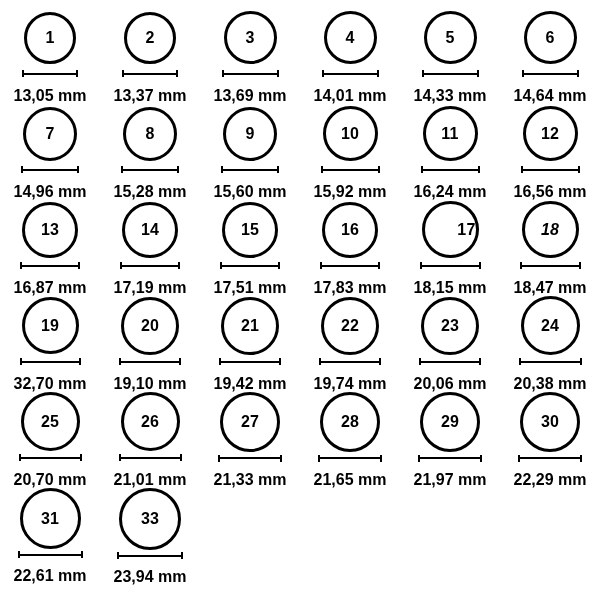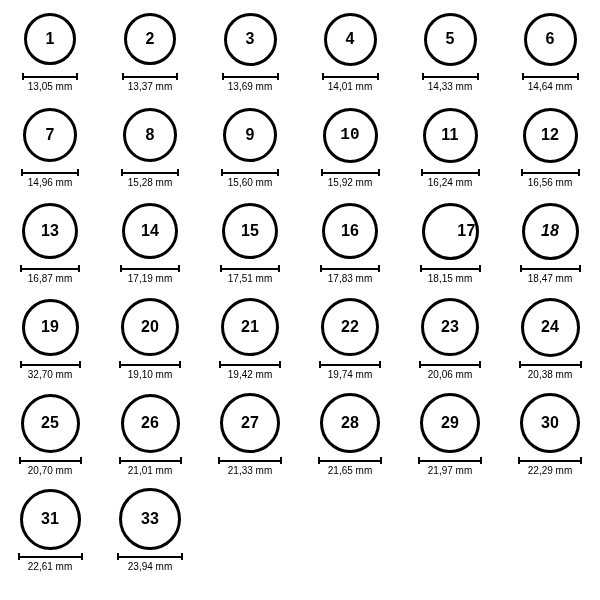--- a/index.html
+++ b/index.html
@@ -78,25 +78,25 @@
     content: "";
     position: absolute;
     left: 0;
     right: 0;
     top: 50%;
     height: 2px;
     background: #000000;
     transform: translateY(-1px);
   }
   .mm {
-    font-size: 10px;
-    font-weight: normal;
+    font-size: 16px;
+    font-weight: bold;
     color: #000000;
     line-height: 1;
-    margin-top: 1px;
+    margin-top: 10px;
     white-space: nowrap;
   }
 </style>
 </head>
 <body>
 
 <div id="chart">
   <div class="grid" id="grid">
       <div class="cell">
         <div class="ring-wrap">
@@ -192,21 +192,21 @@
             <span class="ring-label">9</span>
           </div>
         </div>
         <div class="measure">
           <div class="bar" style="width: 54px;"></div>
         </div>
         <div class="mm">15,60 mm</div>
       </div>
       <div class="cell">
         <div class="ring-wrap">
-          <div class="ring" style="width: 55px; height: 55px; font-family: Liberation Mono, monospace;">
+          <div class="ring" style="width: 55px; height: 55px;">
             <span class="ring-label">10</span>
           </div>
         </div>
         <div class="measure">
           <div class="bar" style="width: 55px;"></div>
         </div>
         <div class="mm">15,92 mm</div>
       </div>
       <div class="cell">
         <div class="ring-wrap">

